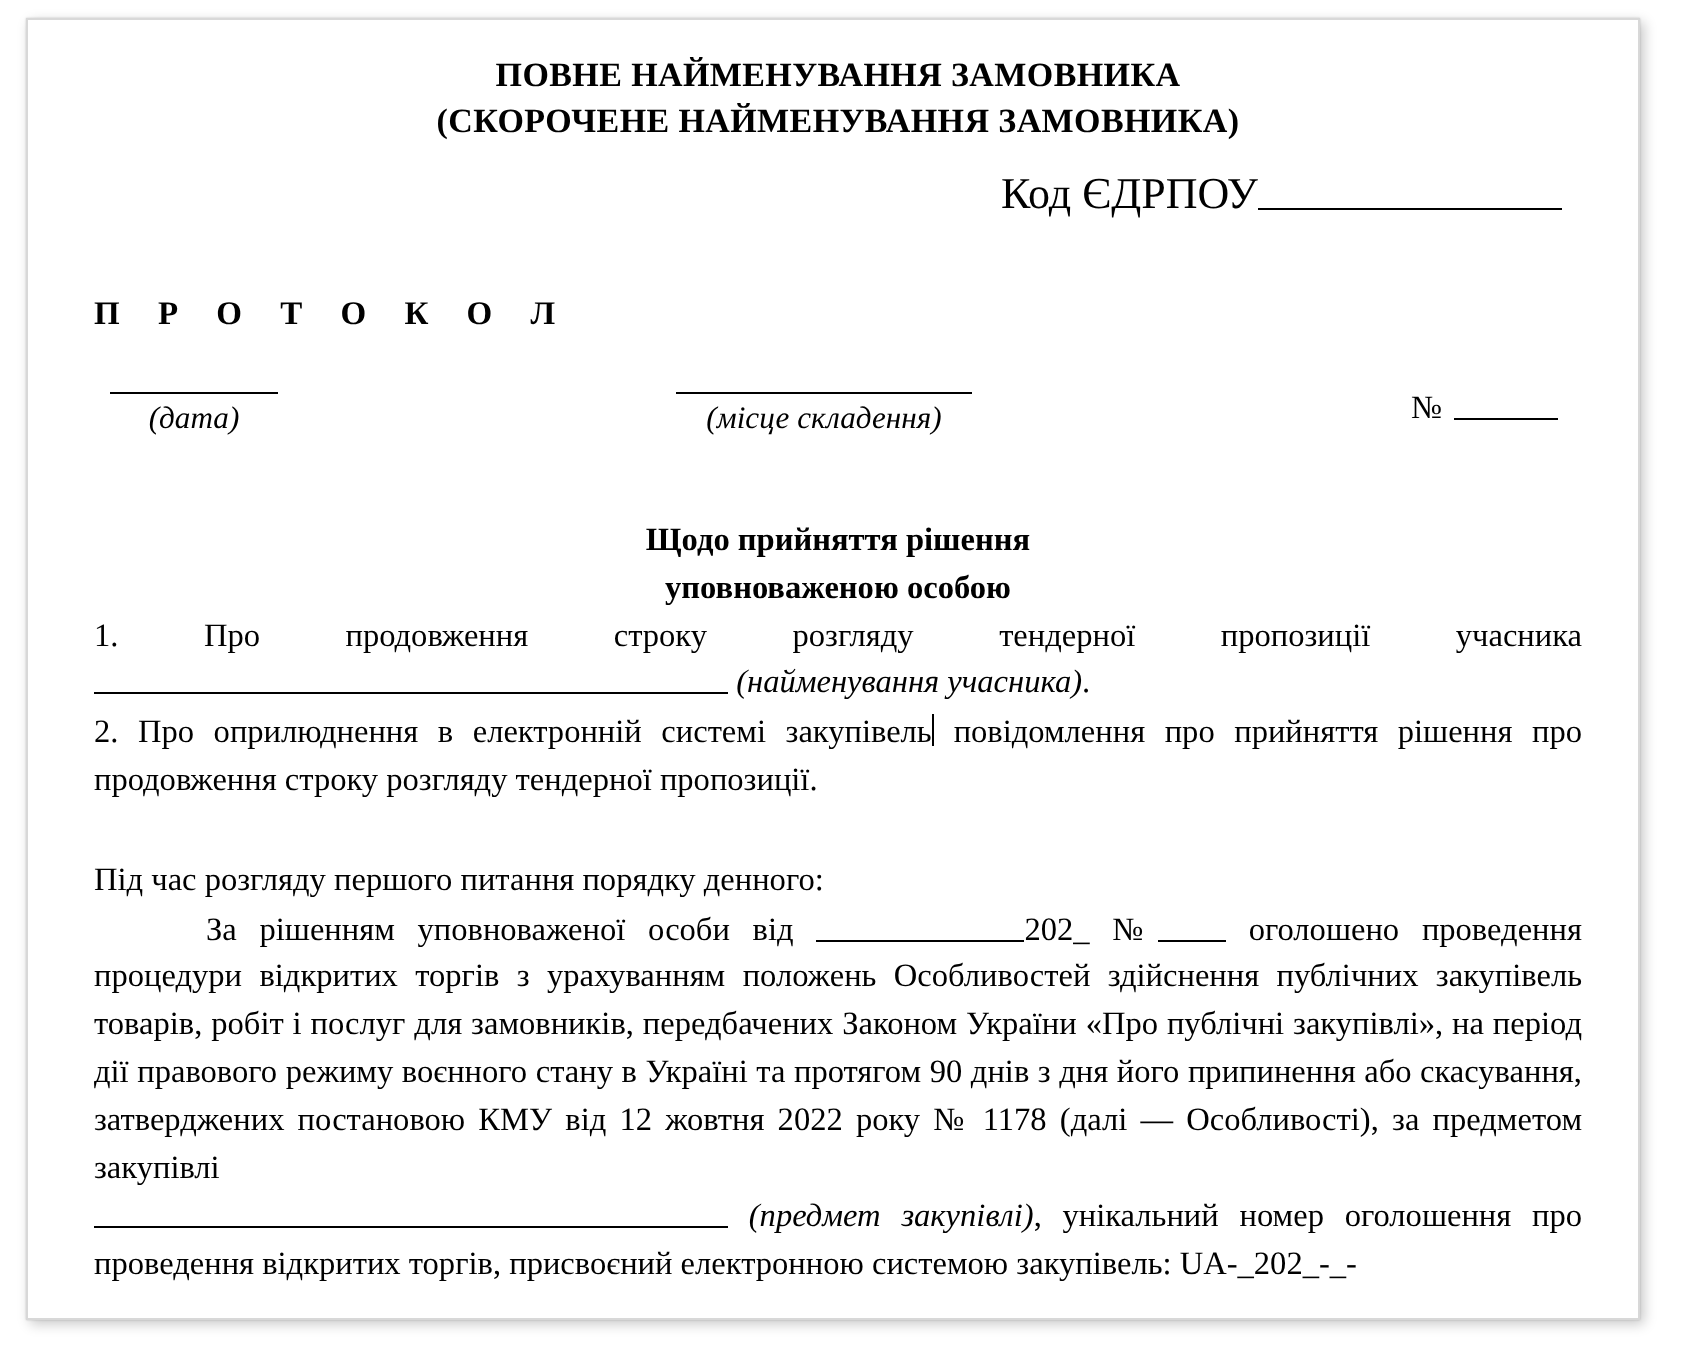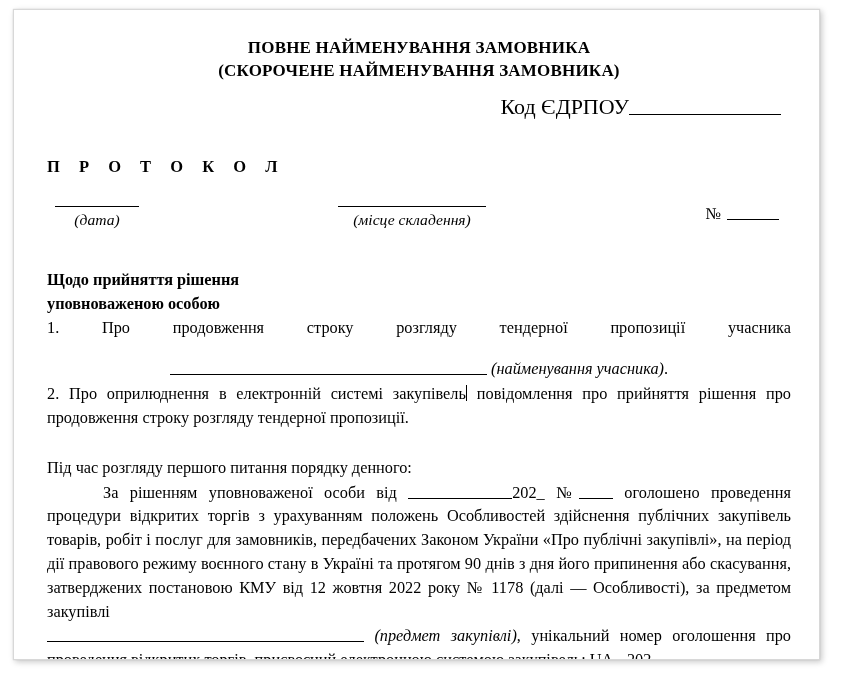--- a/index.html
+++ b/index.html
@@ -29,21 +29,21 @@
     top: 9px;
     width: 807px;
     height: 651px;
     background: #ffffff;
     border: 1px solid #d8d8d8;
     box-shadow: 2px 2px 6px rgba(0,0,0,0.22), 0 0 1px rgba(0,0,0,0.18);
     box-sizing: border-box;
     overflow: hidden;
   }
   .sheet-inner {
-    padding: 20px 28px 0 33px;
+    padding: 10px 28px 0 33px;
     box-sizing: border-box;
     height: 100%;
   }
 
   
   .doc {
     font-size: 16.3px;
     line-height: 1.46;
     color: #000000;
   }
@@ -113,34 +113,34 @@
     vertical-align: -1px;
     height: 0.85em;
   }
 
   .subject {
     font-weight: bold;
     font-size: 16.3px;
     line-height: 1.42;
     margin-top: 18px;
   }
-  .subject span { display: block; }
+  .subject span { display: block; text-align: center; }
 
   .agenda-label { margin-top: 24px; }
 
   .para { margin-top: 0; }
 
   .agenda-item-1 {
     text-align: justify;
     text-align-last: justify;
     margin-top: 1px;
   }
   .agenda-item-1-tail {
-    text-align: center;
-    margin-top: 18px;
+    text-align: left;
+    margin-top: 0;
     text-indent: 0;
   }
 
   .agenda-item-2 {
     text-align: justify;
     text-align-last: left;
     margin-top: 1px;
   }
 
   .body-lead { margin-top: 26px; }

